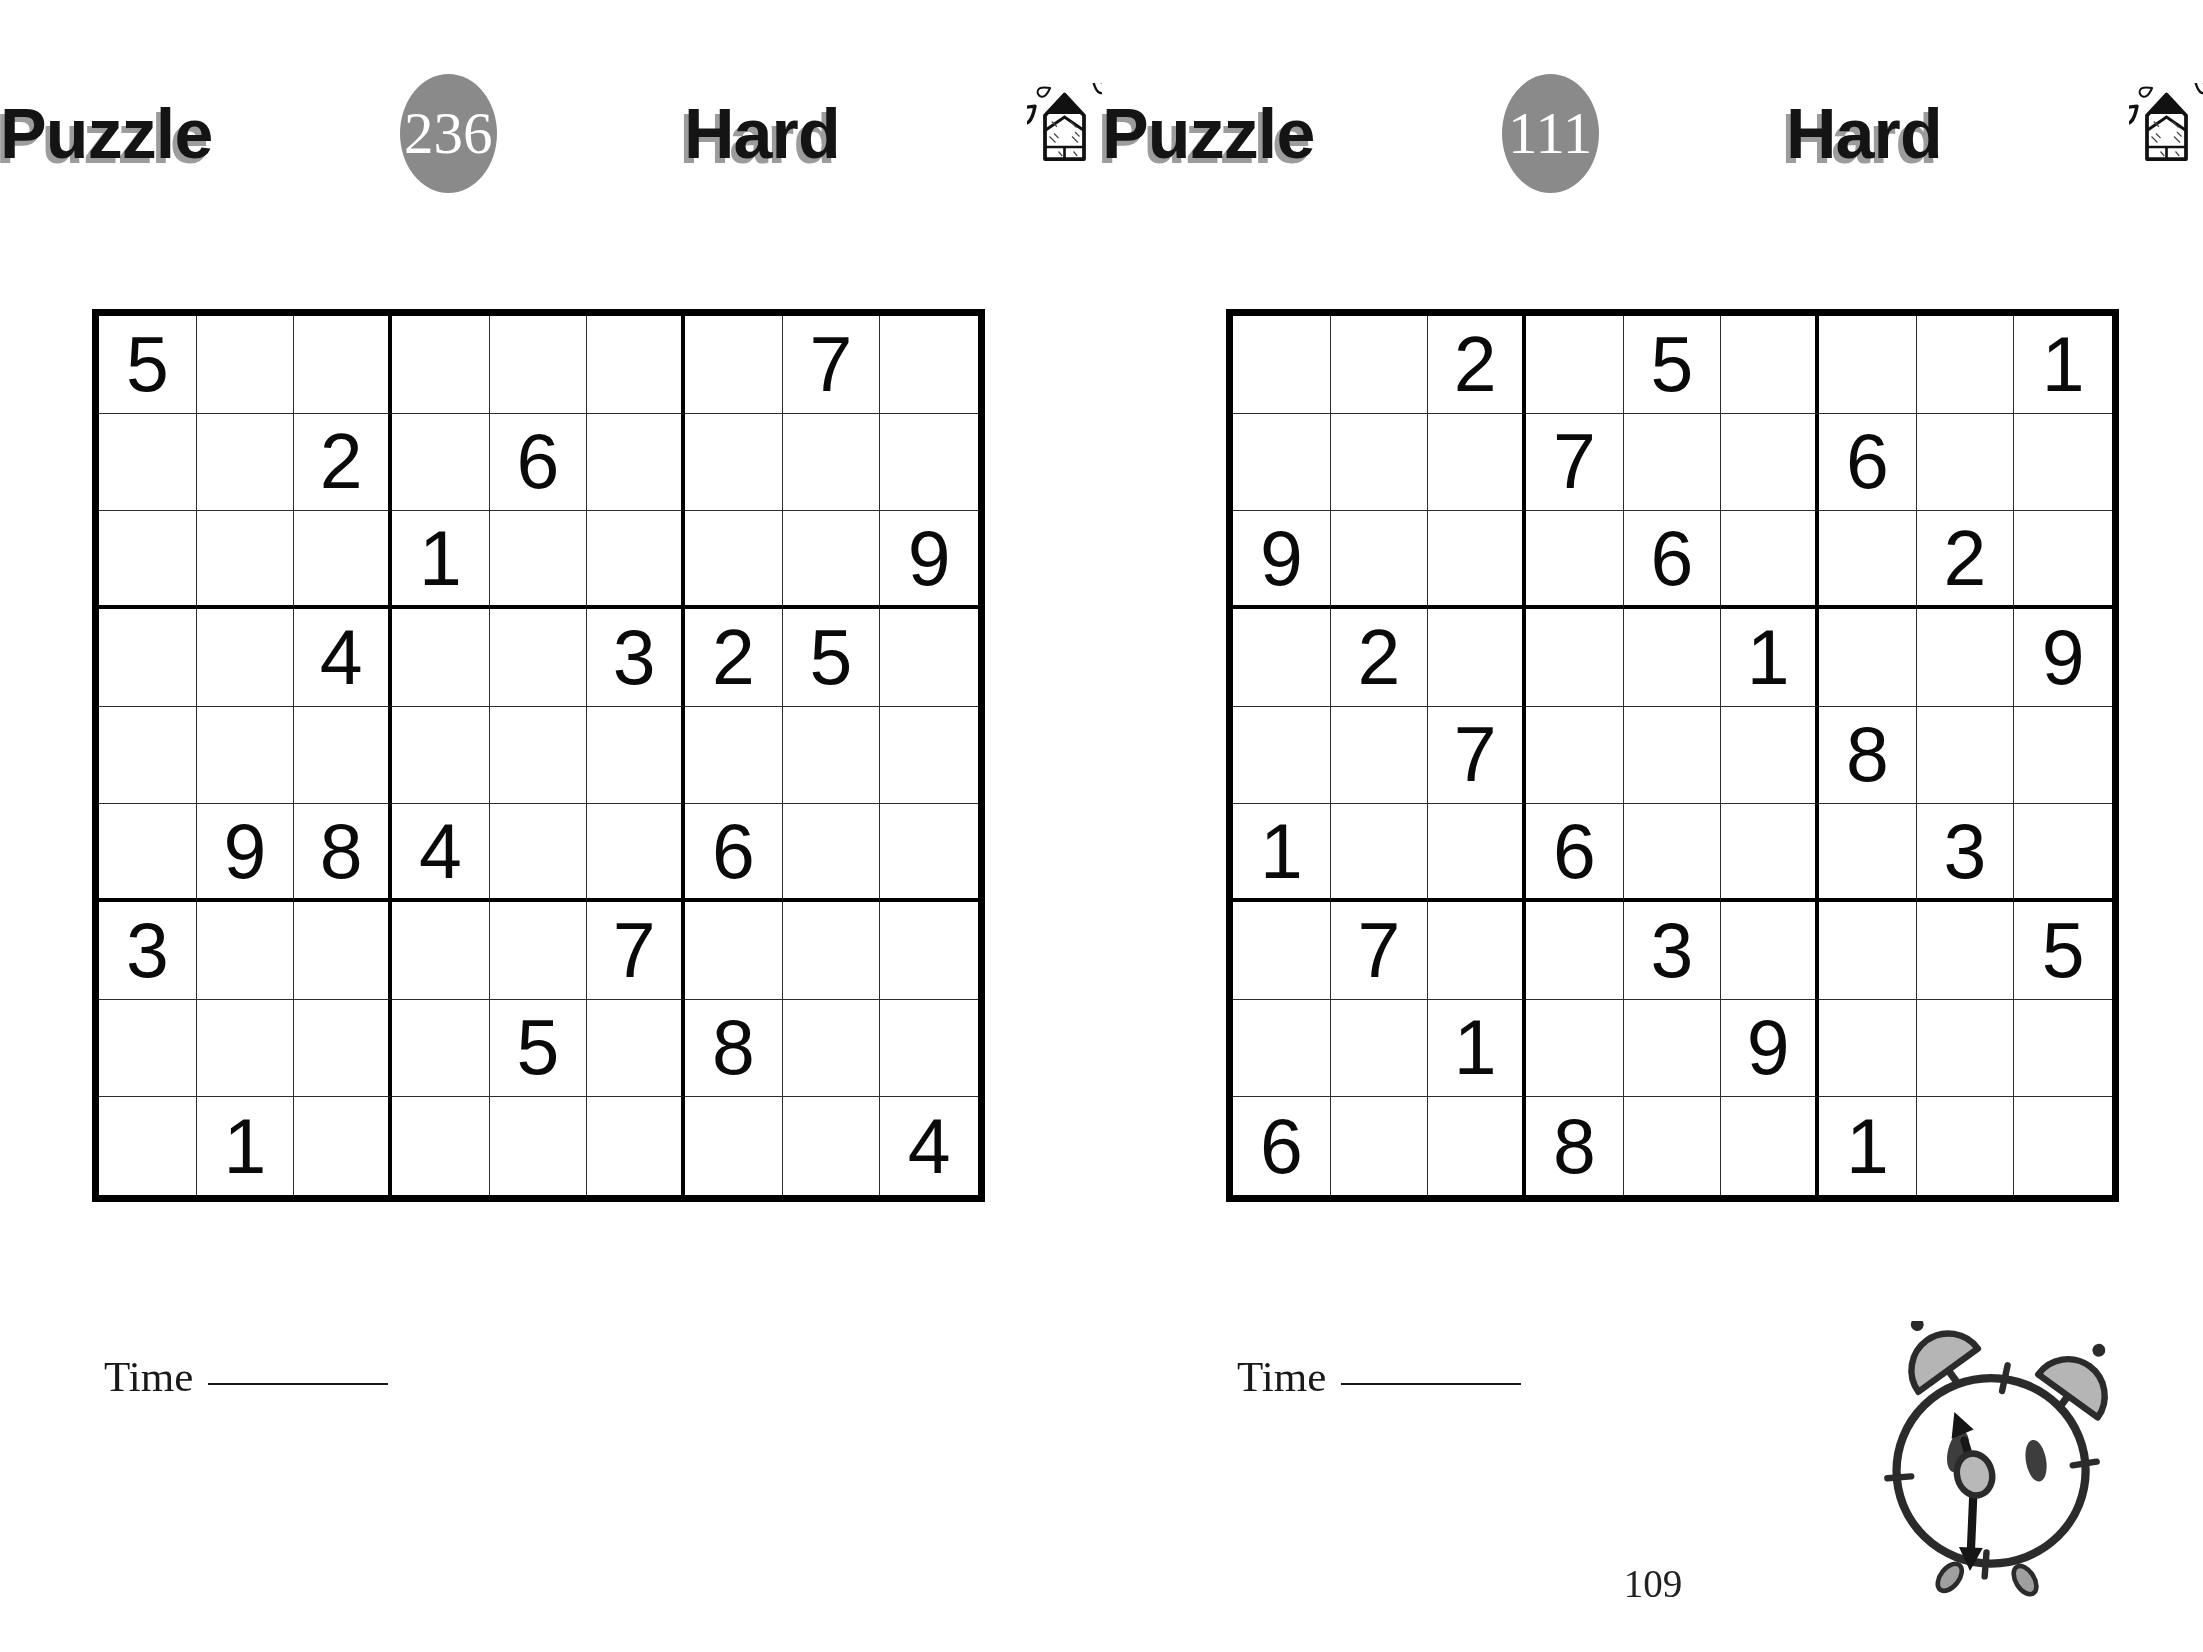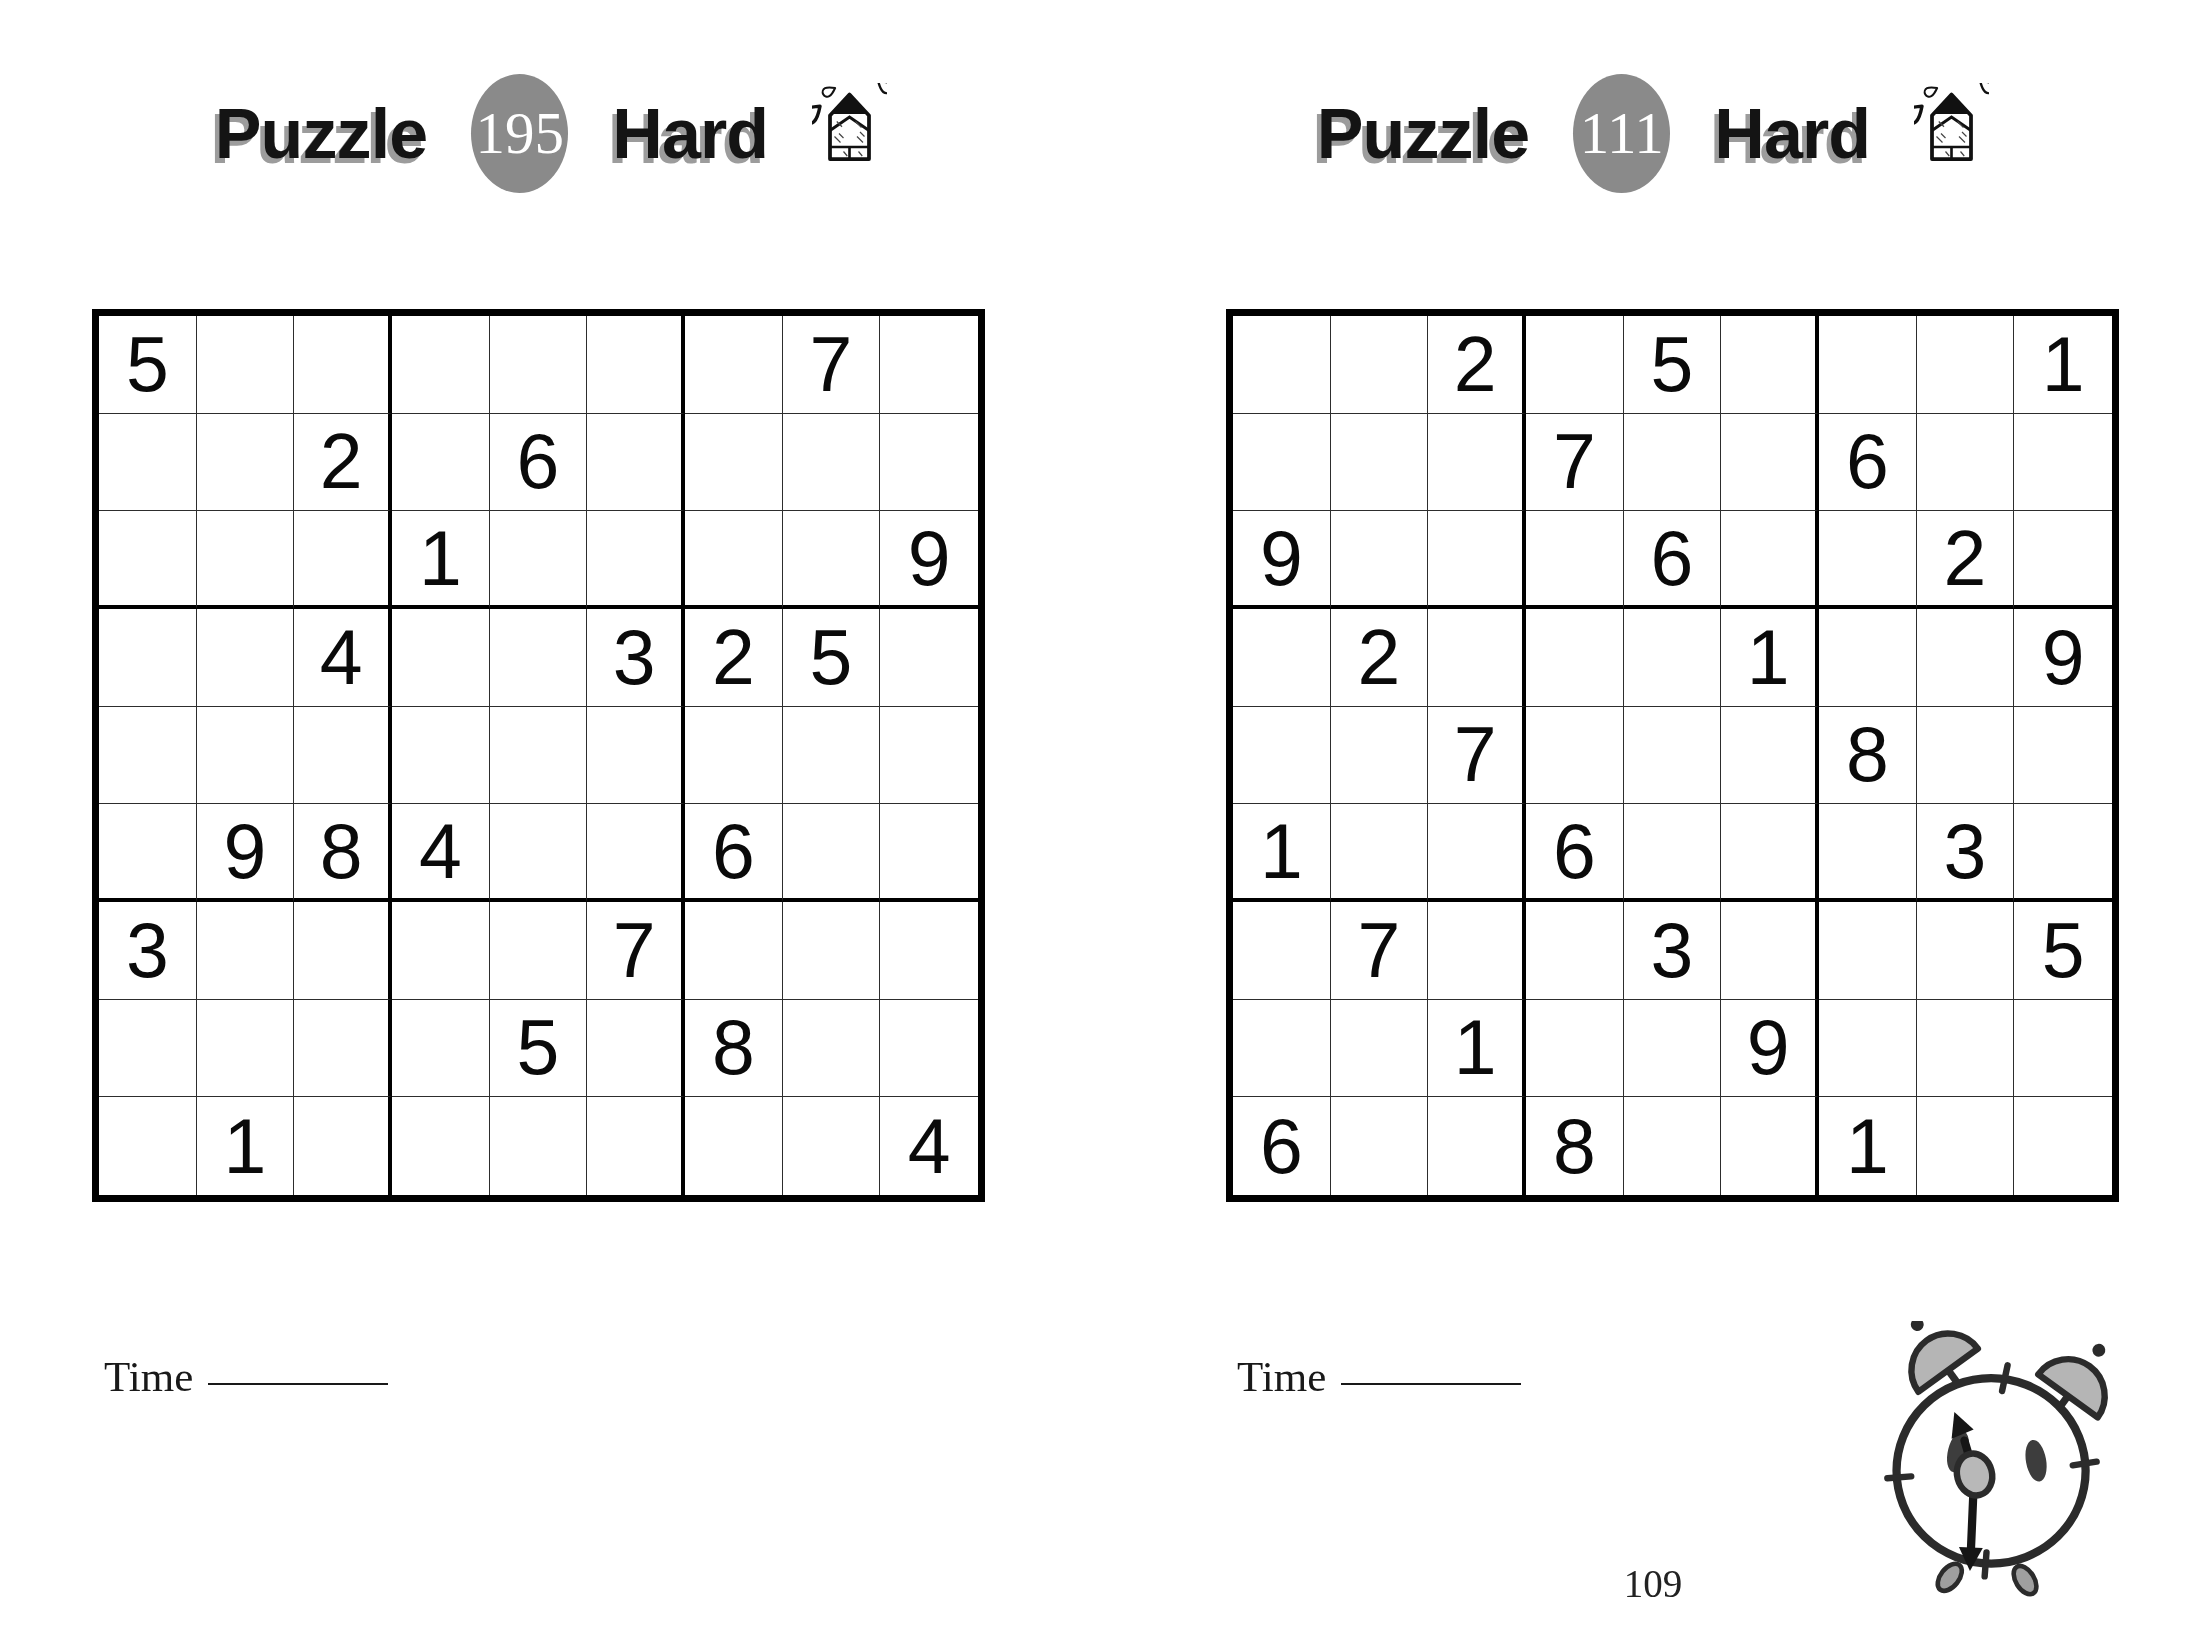--- a/index.html
+++ b/index.html
@@ -4,21 +4,21 @@
 <style>
   html,body{margin:0;padding:0;background:#fff;}
   .page{position:relative;width:2204px;height:1653px;background:#fff;overflow:hidden;
         font-family:"Liberation Sans",sans-serif;}
   .half{position:absolute;top:0;width:1102px;height:1653px;}
   #half-left{left:0;}
   #half-right{left:1102px;}
 
   
   .header{position:absolute;top:83px;left:0;width:100%;height:101px;
-          display:flex;align-items:center;justify-content:center;gap:44px;}
+          display:flex;align-items:center;justify-content:space-between;gap:44px;}
   .title-word{font-size:70px;font-weight:700;color:#141414;letter-spacing:-0.9px;
               text-shadow:-4.6px 4.6px 0 var(--title-shadow,#9c9c9c);line-height:1;}
   .badge{width:97px;height:119px;border-radius:50%;background:var(--badge-gray,#8a8a8a);
          display:flex;align-items:center;justify-content:center;flex:0 0 auto;}
   .badge span{font-family:"Liberation Serif",serif;font-size:59px;color:#ffffff;line-height:1;}
   .pencil{width:75px;height:92px;margin-top:-9.2px;flex:0 0 auto;}
 
   
   .grid{position:absolute;top:309px;width:893px;height:893px;box-sizing:border-box;
         border:7.3px solid #000;background:#fff;display:grid;
@@ -51,21 +51,21 @@
 </style>
 </head>
 <body>
 
 <div class="page">
 
   <section class="half" id="half-left">
     <header class="header">
       <span class="title-word">Puzzle</span>
       <span class="badge">
-        <span>195</span>
+        <span>236</span>
       </span>
       <span class="title-word">Hard</span>
       <svg class="pencil" viewBox="0 0 100 120">
         <g fill="#fff" stroke="#111" stroke-width="4.5" stroke-linejoin="round">
           <path transform="translate(4,22) rotate(48) scale(1)" d="M10 0 Q20 13 20 20 A10 10 0 1 1 0 20 Q0 13 10 0 Z"></path>
           <path transform="translate(28,0) rotate(62) scale(0.6)" d="M10 0 Q20 13 20 20 A10 10 0 1 1 0 20 Q0 13 10 0 Z"></path>
           <path transform="translate(84,2) rotate(-52) scale(0.7)" d="M10 0 Q20 13 20 20 A10 10 0 1 1 0 20 Q0 13 10 0 Z"></path>
         </g>
         <path d="M24 100 L24 42 L50 14 L76 42 L76 100 Z" fill="#fff" stroke="#111" stroke-width="5" stroke-linejoin="round"></path>
         <path d="M50 12 L74 40 L26 40 Z" fill="#111" stroke="none"></path>

